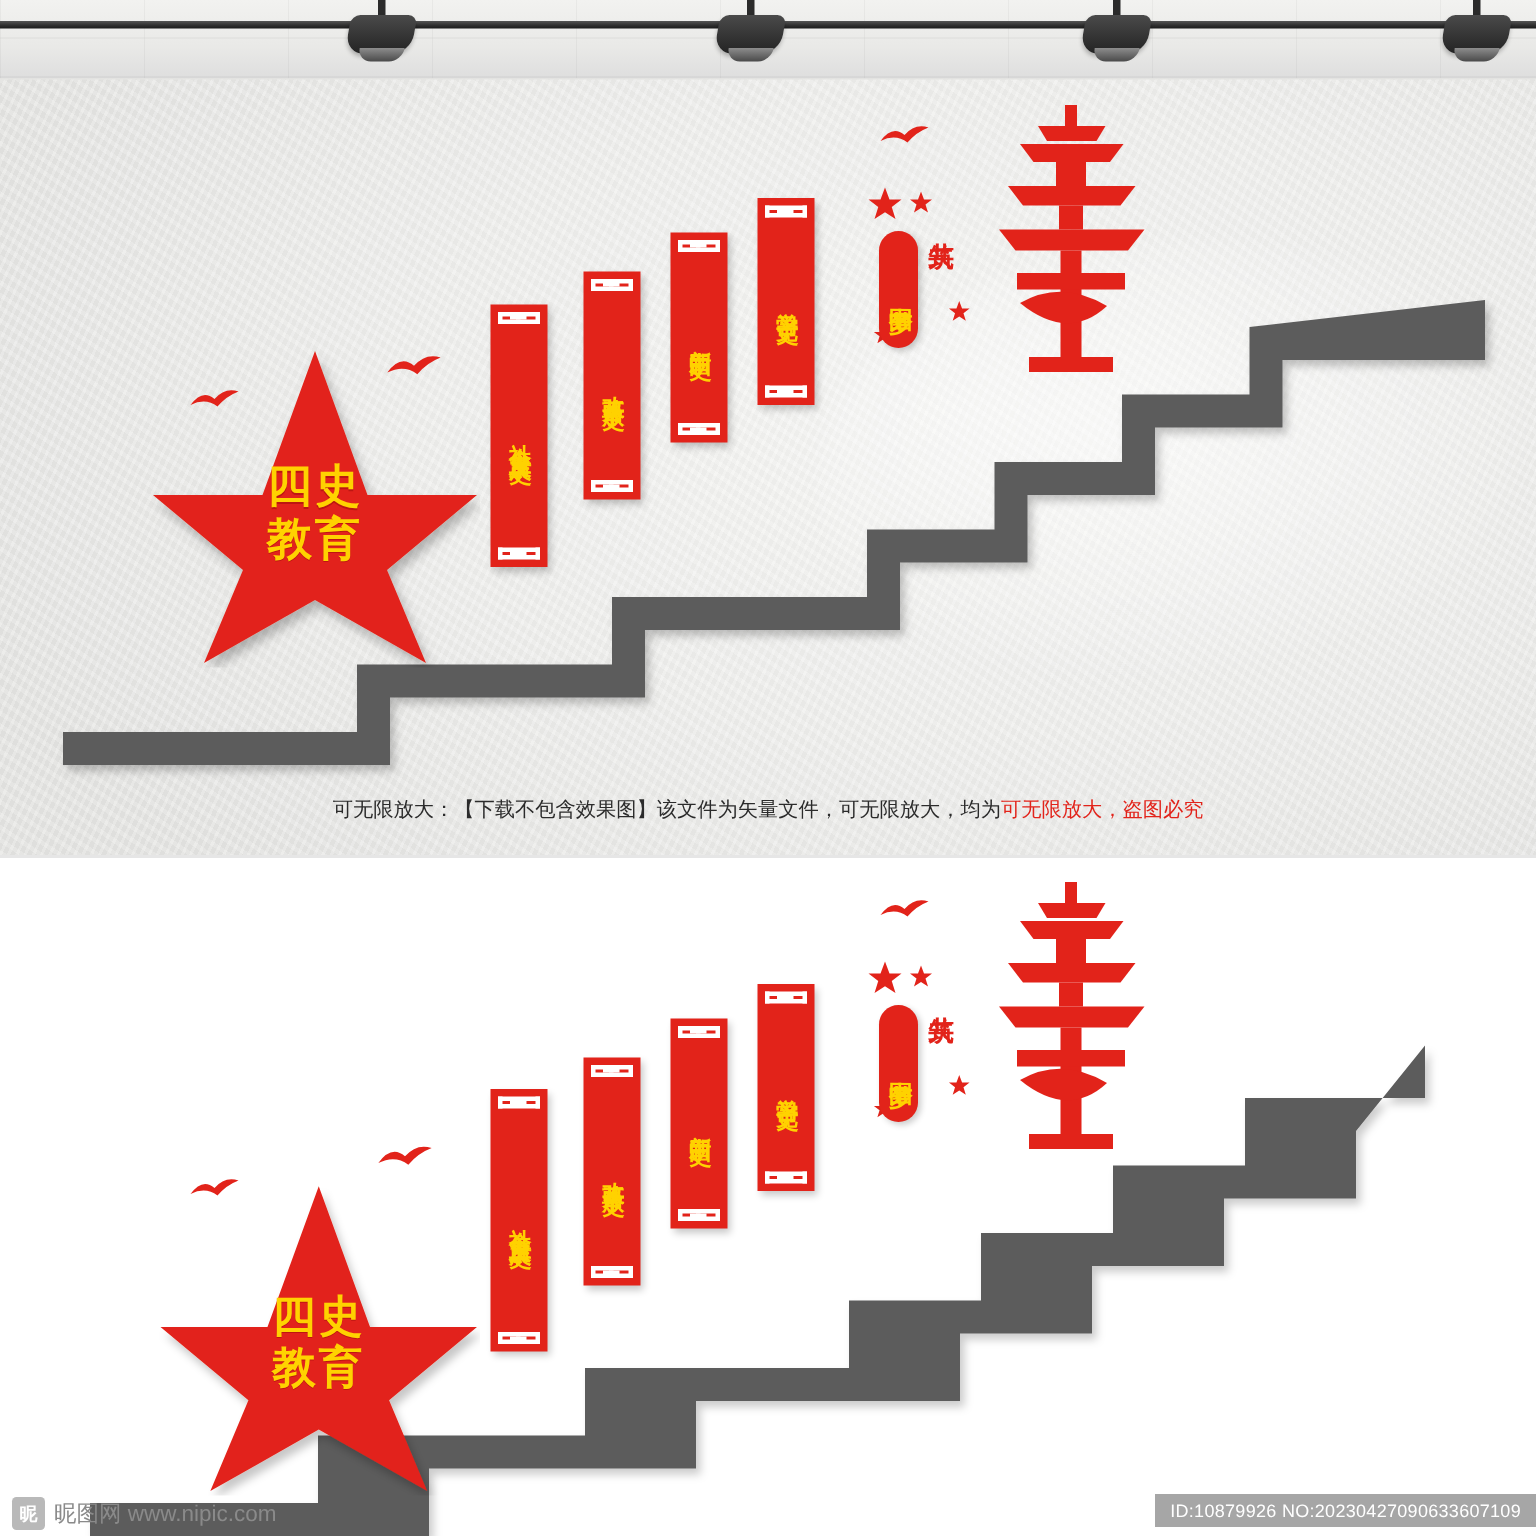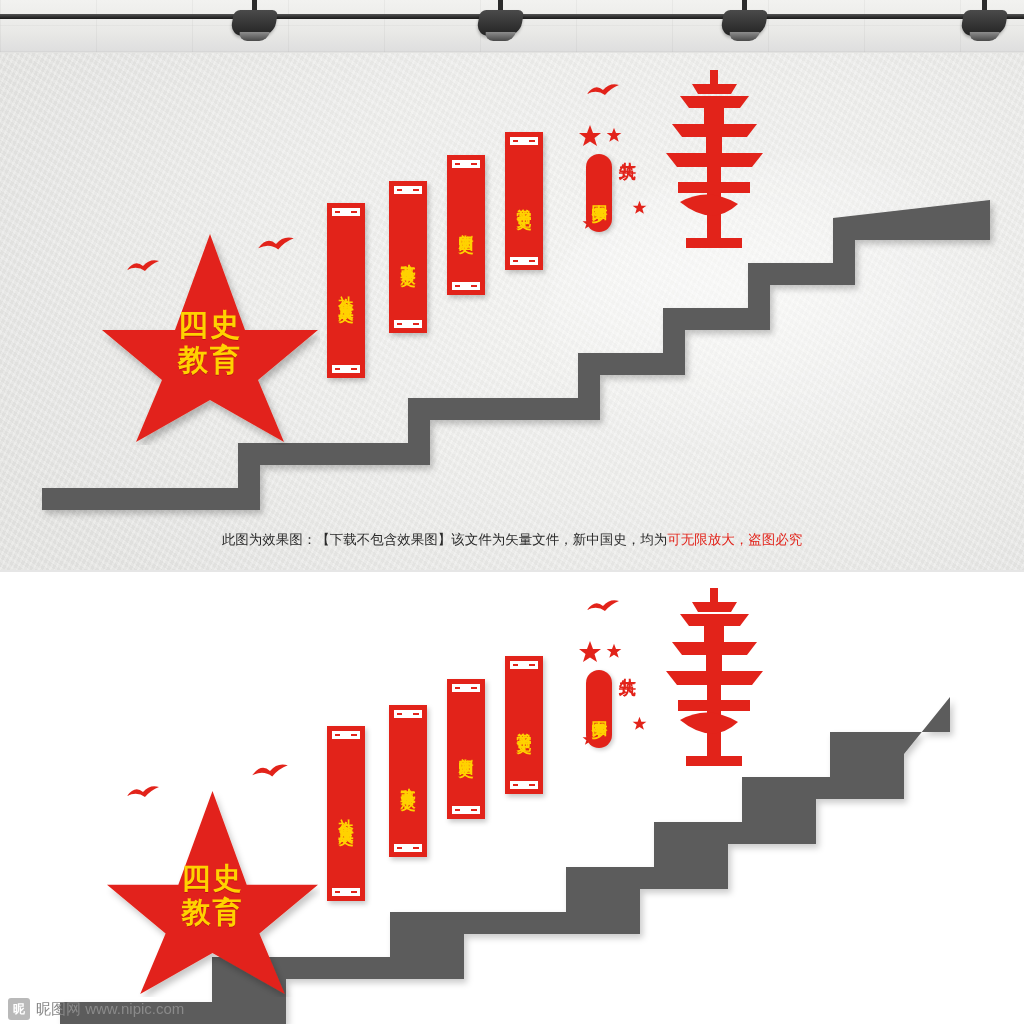--- a/index.html
+++ b/index.html
@@ -287,21 +287,21 @@
       <path fill="#e2231a" d="M1 12 q8 -11 16 -4 q7 -8 16 -5 q-8 3 -14 10 q-8 -6 -18 -1 z"></path>
     </svg>
     <svg class="bird" style="left:256px;top:235px;" width="40" height="20" viewBox="0 0 34 18">
       <path fill="#e2231a" d="M1 12 q8 -11 16 -4 q7 -8 16 -5 q-8 3 -14 10 q-8 -6 -18 -1 z"></path>
     </svg>
     <svg class="bird" style="left:586px;top:82px;" width="34" height="18" viewBox="0 0 34 18">
       <path fill="#e2231a" d="M1 12 q8 -11 16 -4 q7 -8 16 -5 q-8 3 -14 10 q-8 -6 -18 -1 z"></path>
     </svg>
 
     <div class="notice" style="top:531px;">
-      <span>此图为效果图：【下载不包含效果图】该文件为矢量文件，新中国史，均为</span><span class="hl">可无限放大，盗图必究</span>
+      <span>可无限放大：【下载不包含效果图】该文件为矢量文件，可无限放大，均为</span><span class="hl">可无限放大，盗图必究</span>
     </div>
   </div>
 
   <div class="divider" style="top:570px;"></div>
 
   <div class="panel-bottom">
 
     <svg class="stair-svg" width="1024" height="452" viewBox="0 0 1024 452">
       <defs>
         <filter id="sh2" x="-20%" y="-20%" width="150%" height="150%">
@@ -405,14 +405,15 @@
     </svg>
     <svg class="bird" style="left:586px;top:26px;" width="34" height="18" viewBox="0 0 34 18">
       <path fill="#e2231a" d="M1 12 q8 -11 16 -4 q7 -8 16 -5 q-8 3 -14 10 q-8 -6 -18 -1 z"></path>
     </svg>
   </div>
 
   <div class="wm-left">
     <span class="wm-logo">昵</span>
     <span>昵图网 www.nipic.com</span>
   </div>
+  <div class="id-bar">ID:10879926 NO:20230427090633607109</div>
 
 </div>
 
 </body></html>

